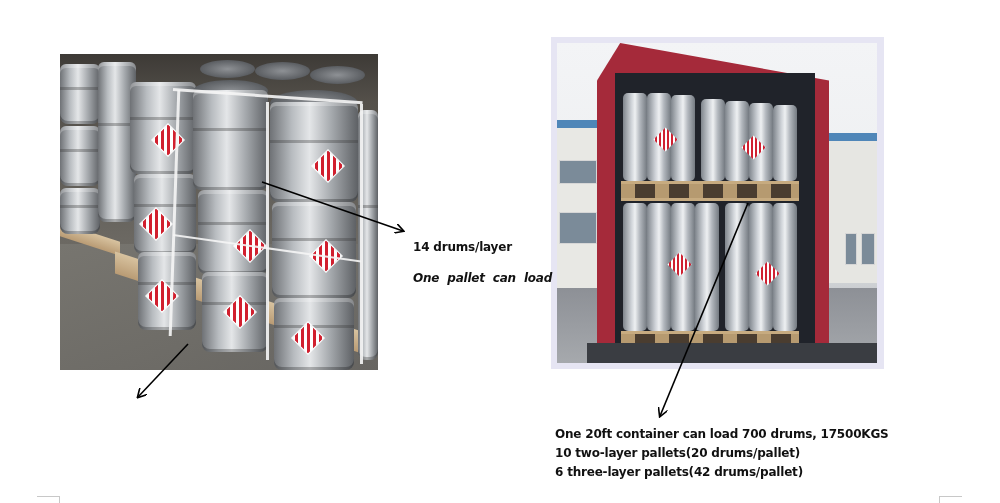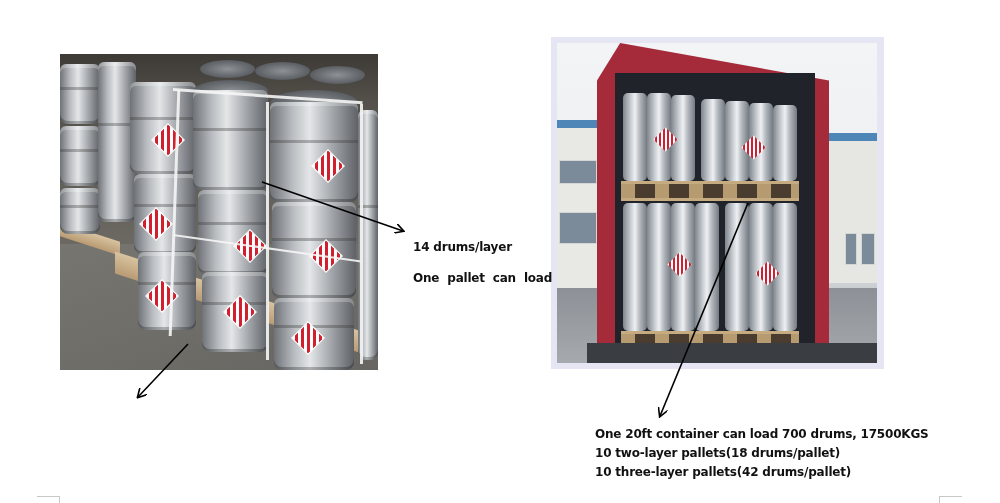--- a/index.html
+++ b/index.html
@@ -199,26 +199,26 @@
     </marker>
   </defs>
   <line x1="262" y1="182" x2="403" y2="231" stroke="#000" stroke-width="1.6" marker-end="url(#ah)"></line>
   <line x1="188" y1="344" x2="138" y2="397" stroke="#000" stroke-width="1.6" marker-end="url(#ah)"></line>
   <line x1="748" y1="203" x2="660" y2="416" stroke="#000" stroke-width="1.6" marker-end="url(#ah)"></line>
 </svg>
 
 <div class="caption" style="left:413px;top:190px;margin-top:48px;">
   <div>14 drums/layer</div>
   <div style="height:12px;"></div>
-  <div style="white-space:pre;">One  pallet  can  load</div>
+  <div style="white-space:pre;font-style:italic;">One  pallet  can  load</div>
 </div>
 
 <div class="caption" style="left:76px;top:402px;">
 </div>
 
-<div class="caption" style="left:595px;top:425px;">
+<div class="caption" style="left:555px;top:425px;">
   <div>One 20ft container can load 700 drums, 17500KGS</div>
-  <div>10 two-layer pallets(18 drums/pallet)</div>
-  <div>10 three-layer pallets(42 drums/pallet)</div>
+  <div>10 two-layer pallets(20 drums/pallet)</div>
+  <div>6 three-layer pallets(42 drums/pallet)</div>
 </div>
 
 <div id="corner-left" class="corner"></div>
 <div id="corner-right" class="corner"></div>
 
 </body></html>

